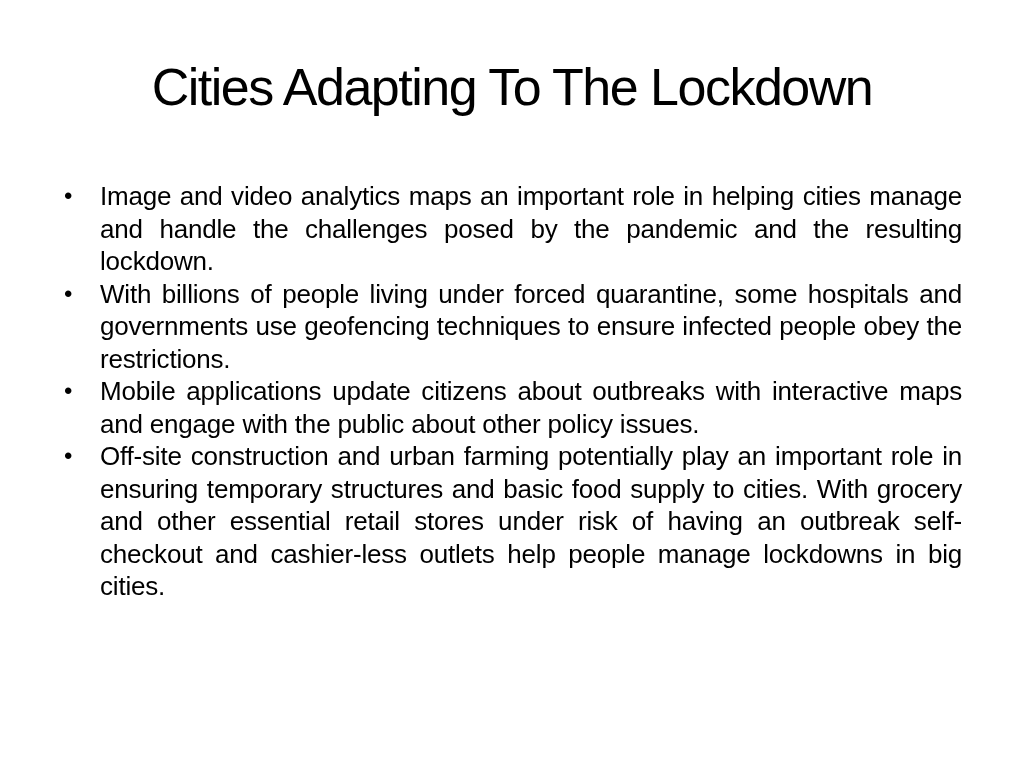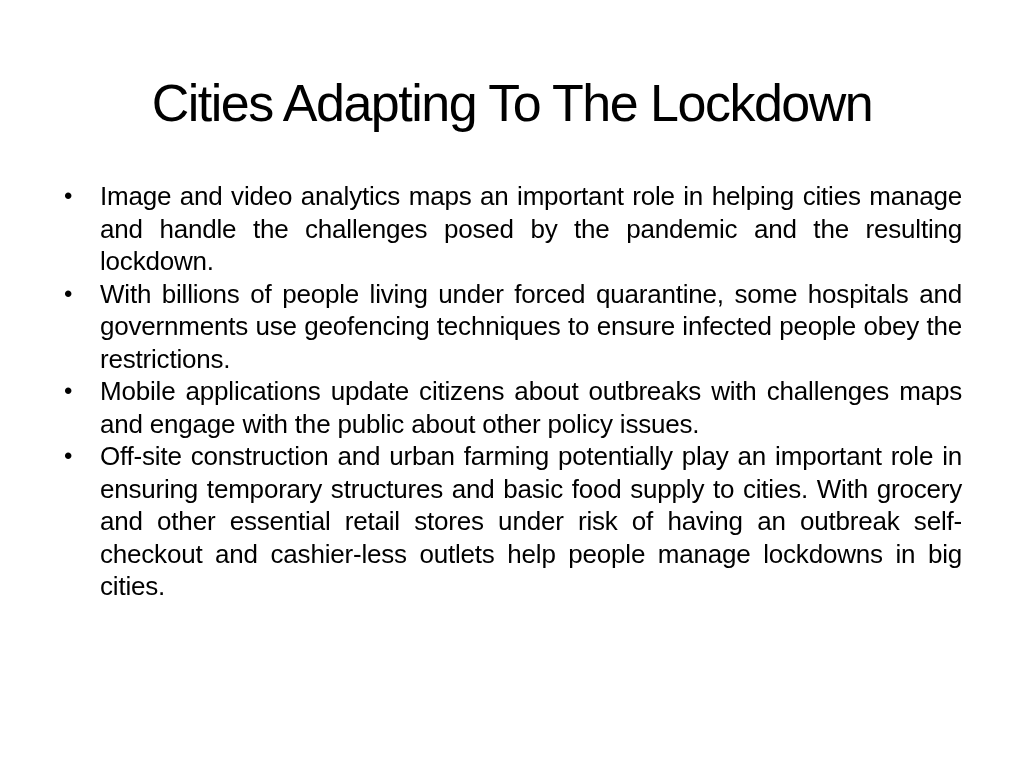--- a/index.html
+++ b/index.html
@@ -14,21 +14,21 @@
     background: #ffffff;
     overflow: hidden;
     font-family: "Liberation Sans", sans-serif;
     color: #000000;
   }
   .slide-title {
     position: absolute;
     top: 58px;
     left: 0;
     right: 0;
-    margin: 16px;
+    margin: 0;
     text-align: center;
     font-size: 52px;
     line-height: 1.15;
     font-weight: 400;
     letter-spacing: -1.5px;
     color: #000000;
     white-space: nowrap;
   }
   .bullet-list {
     position: absolute;
@@ -73,21 +73,21 @@
       <span>Image and video analytics maps an important role in helping cities manage and handle the challenges posed by the pandemic and the resulting lockdown.</span>
     </li>
 
     <li class="bullet-item">
       <span class="bullet-marker">•</span>
       <span>With billions of people living under forced quarantine, some hospitals and governments use geofencing techniques to ensure infected people obey the restrictions.</span>
     </li>
 
     <li class="bullet-item">
       <span class="bullet-marker">•</span>
-      <span>Mobile applications update citizens about outbreaks with challenges maps and engage with the public about other policy issues.</span>
+      <span>Mobile applications update citizens about outbreaks with interactive maps and engage with the public about other policy issues.</span>
     </li>
 
     <li class="bullet-item">
       <span class="bullet-marker">•</span>
       <span>Off-site construction and urban farming potentially play an important role in ensuring temporary structures and basic food supply to cities. With grocery and other essential retail stores under risk of having an outbreak self-checkout and cashier-less outlets help people manage lockdowns in big cities.</span>
     </li>
 
   </ul>
 
 </div>

